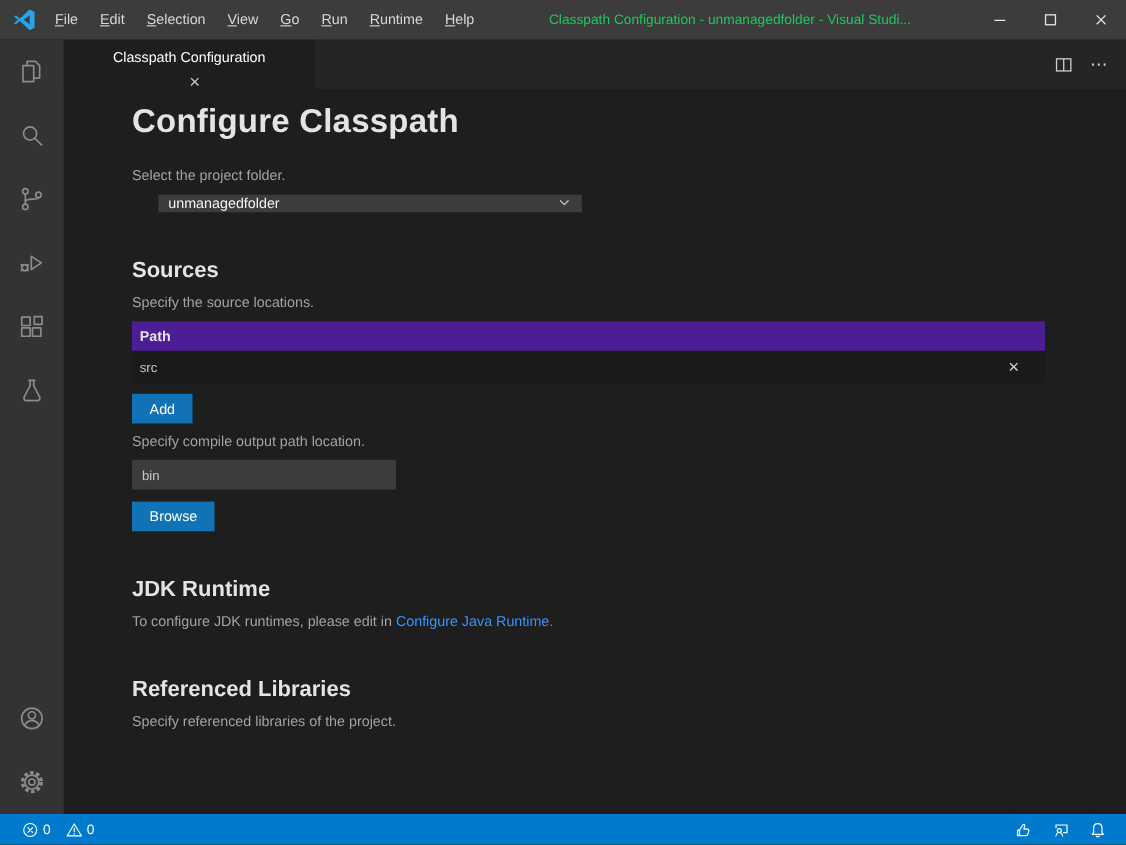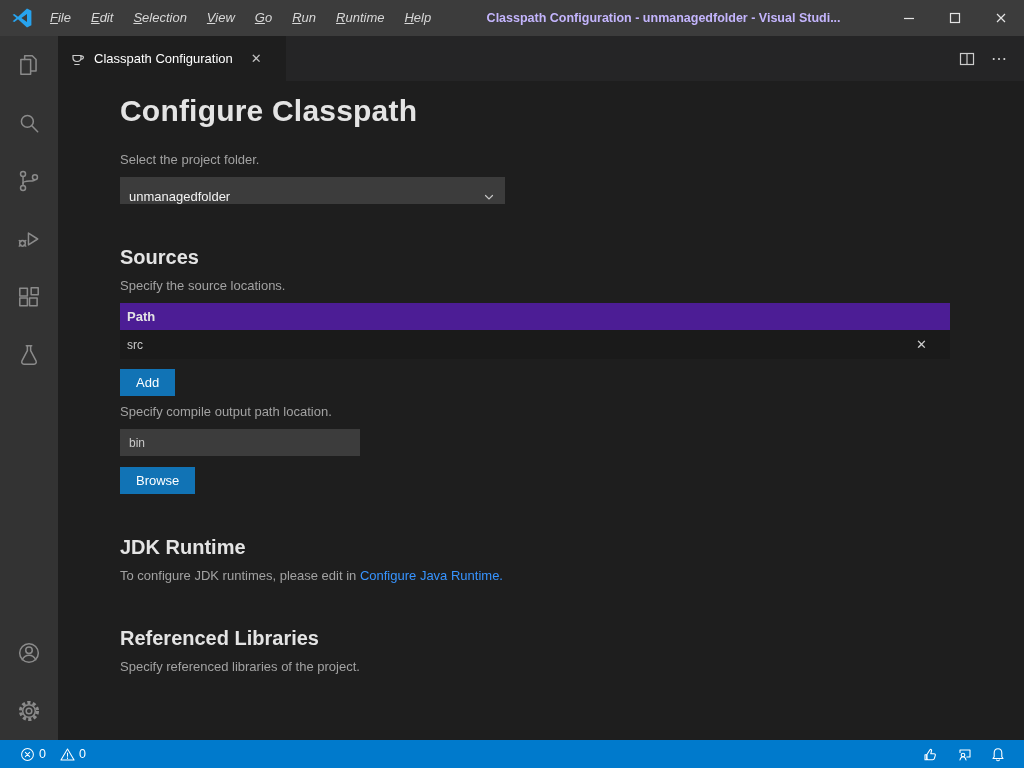--- a/index.html
+++ b/index.html
@@ -11,26 +11,26 @@
     -webkit-font-smoothing: antialiased;
   }
   svg { display:block; }
 
   
   .titlebar {
     height:36px; flex:0 0 36px; background:#3c3c3c; color:#d8d8d8;
     display:flex; align-items:center; font-size:13px;
   }
   .vscode-logo { margin-left:12px; width:20px; height:20px; }
-  .menubar { display:flex; margin-left:8px;font-style:italic; }
+  .menubar { display:flex; margin-left:8px; }
   .menu-item { display:inline-block; padding:0 10px; line-height:36px; cursor:default; }
   .menu-item::first-letter { text-decoration:underline; }
   .title-text {
-    flex:1; text-align:center; color:#c4b5fd; font-size:12.5px;
-    white-space:nowrap; overflow:hidden; padding:0 6px;font-weight:bold;
+    flex:1; text-align:center; color:#22c55e; font-size:12.5px;
+    white-space:nowrap; overflow:hidden; padding:0 6px;
   }
   .window-controls { display:flex; height:36px; }
   .wc { width:46px; height:36px; display:flex; align-items:center; justify-content:center; color:#e4e4e4; }
 
   
   .mid { flex:1; display:flex; overflow:hidden; }
 
   .activitybar {
     width:58px; flex:0 0 58px; background:#333333;
     display:flex; flex-direction:column;
@@ -38,38 +38,38 @@
   .ab-item { height:58px; display:flex; align-items:center; justify-content:center; }
   .ab-spacer { flex:1; }
   .ab-icon { stroke:#8b8b8b; fill:none; stroke-width:1.4; stroke-linejoin:round; stroke-linecap:round; }
 
   .main { flex:1; display:flex; flex-direction:column; overflow:hidden; }
 
   
   .tabbar { height:45px; flex:0 0 45px; background:#252526; display:flex; align-items:stretch; }
   .tab {
     width:228px; background:#1e1e1e; display:flex; align-items:center;
-    padding:0 12px; gap:8px; font-size:13px; color:#ffffff;
+    padding:0 12px; gap:8px; font-size:13px; color:#ffffff;flex-direction:column;
   }
   .tab-close { color:#c2c2c2; font-size:13px; margin-left:10px; cursor:pointer; }
   .tab-actions { margin-left:auto; display:flex; align-items:center; gap:16px; padding-right:16px; color:#cccccc; }
   .ellipsis { font-size:16px; letter-spacing:1px; color:#cccccc; }
 
   
   .editor { flex:1; background:#1e1e1e; overflow:hidden; padding:12px 74px 0 62px; }
   .content { max-width:830px; }
   h1 { font-size:30px; line-height:36px; font-weight:600; color:#e4e4e4; letter-spacing:0.2px; }
   h2 { font-size:20px; line-height:26px; font-weight:700; color:#e4e4e4; margin-top:40px; }
   .desc { font-size:13px; line-height:18px; color:#a2a2a2; }
   .project-label { margin-top:22px; }
   .section-desc { margin-top:7px; }
 
   .select {
-    margin-top:8px; width:385px; height:27px; background:#3c3c3c; color:#f2f2f2;
-    display:flex; align-items:flex-end; padding:0 9px; font-size:13px; cursor:pointer;
+    margin-top:8px; width:385px; height:16px; background:#3c3c3c; color:#f2f2f2;
+    display:flex; align-items:flex-start; padding:0 9px; font-size:13px; cursor:pointer;margin-left:24px;
   }
   .select .chev { margin-left:auto; }
 
   .tbl { margin-top:8px; width:100%; font-size:13px; }
   .tbl-head {
     height:27px; background:#4c1d95; color:#e4e4e4; font-weight:700;
     display:flex; align-items:center; padding:0 7px;
   }
   .tbl-row {
     height:29px; background:#1a1a1a; color:#c8c8c8; font-size:12px;

